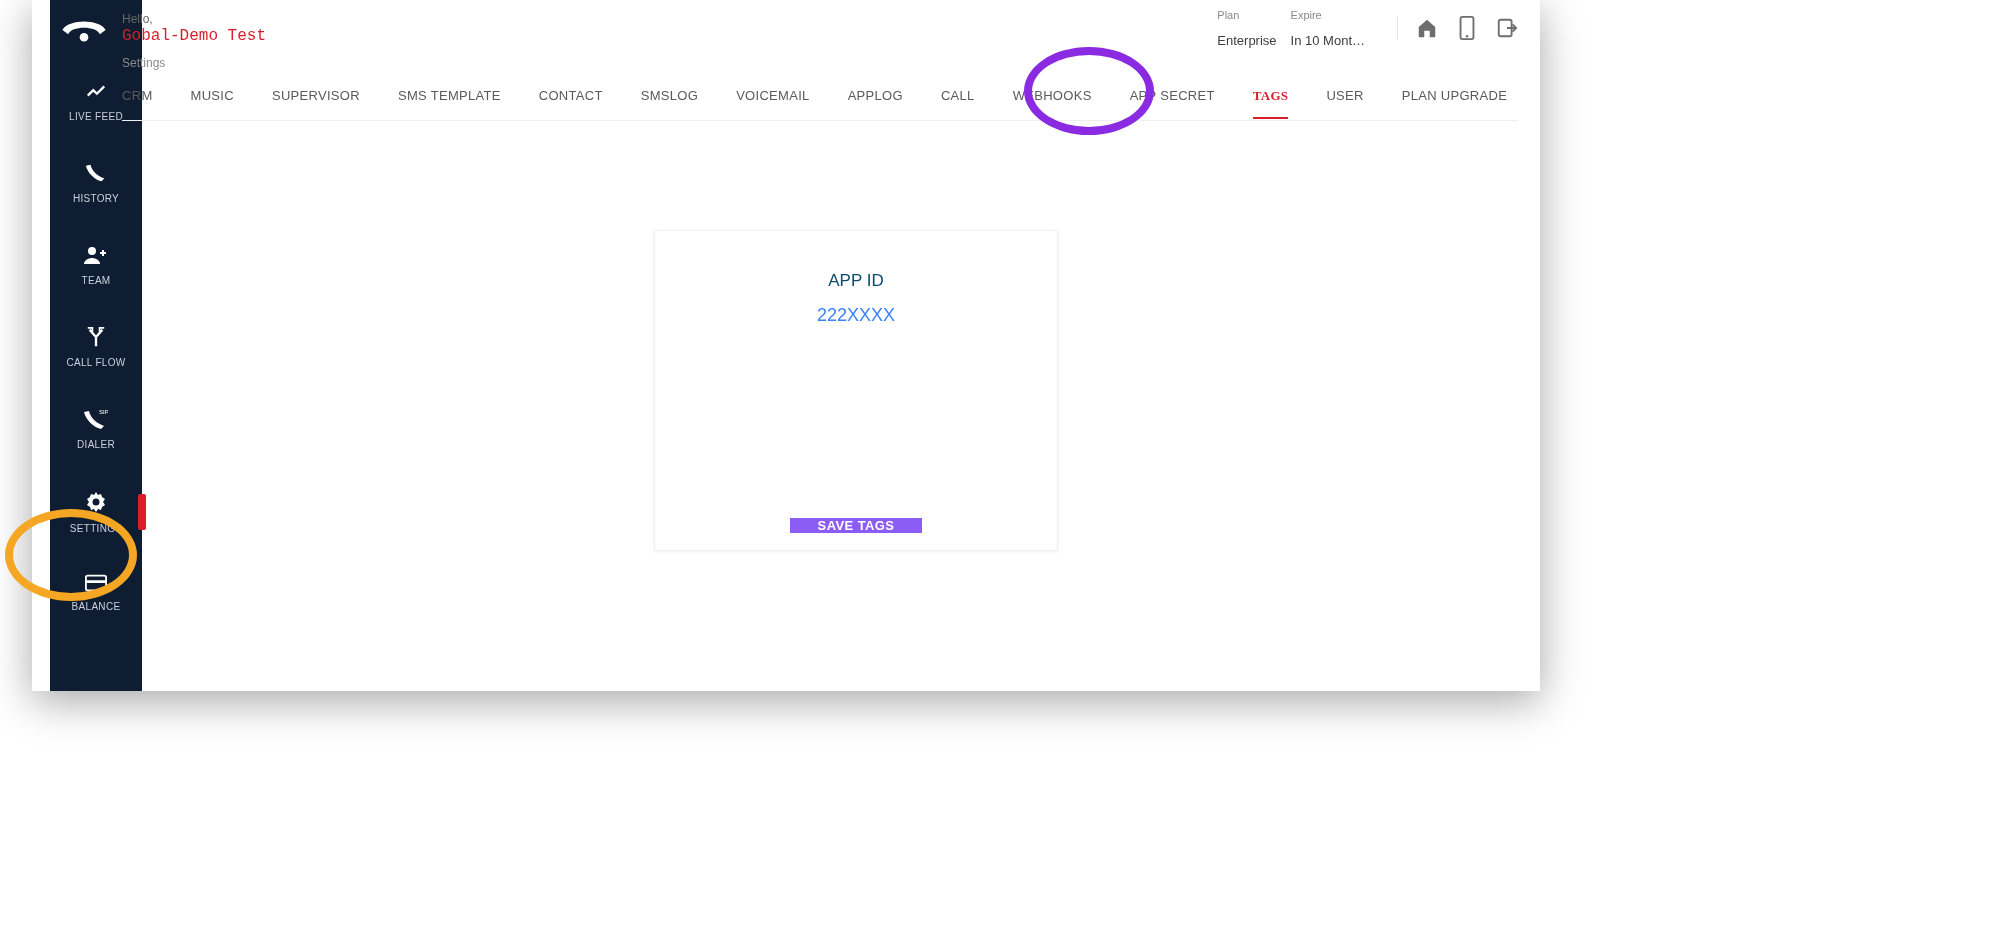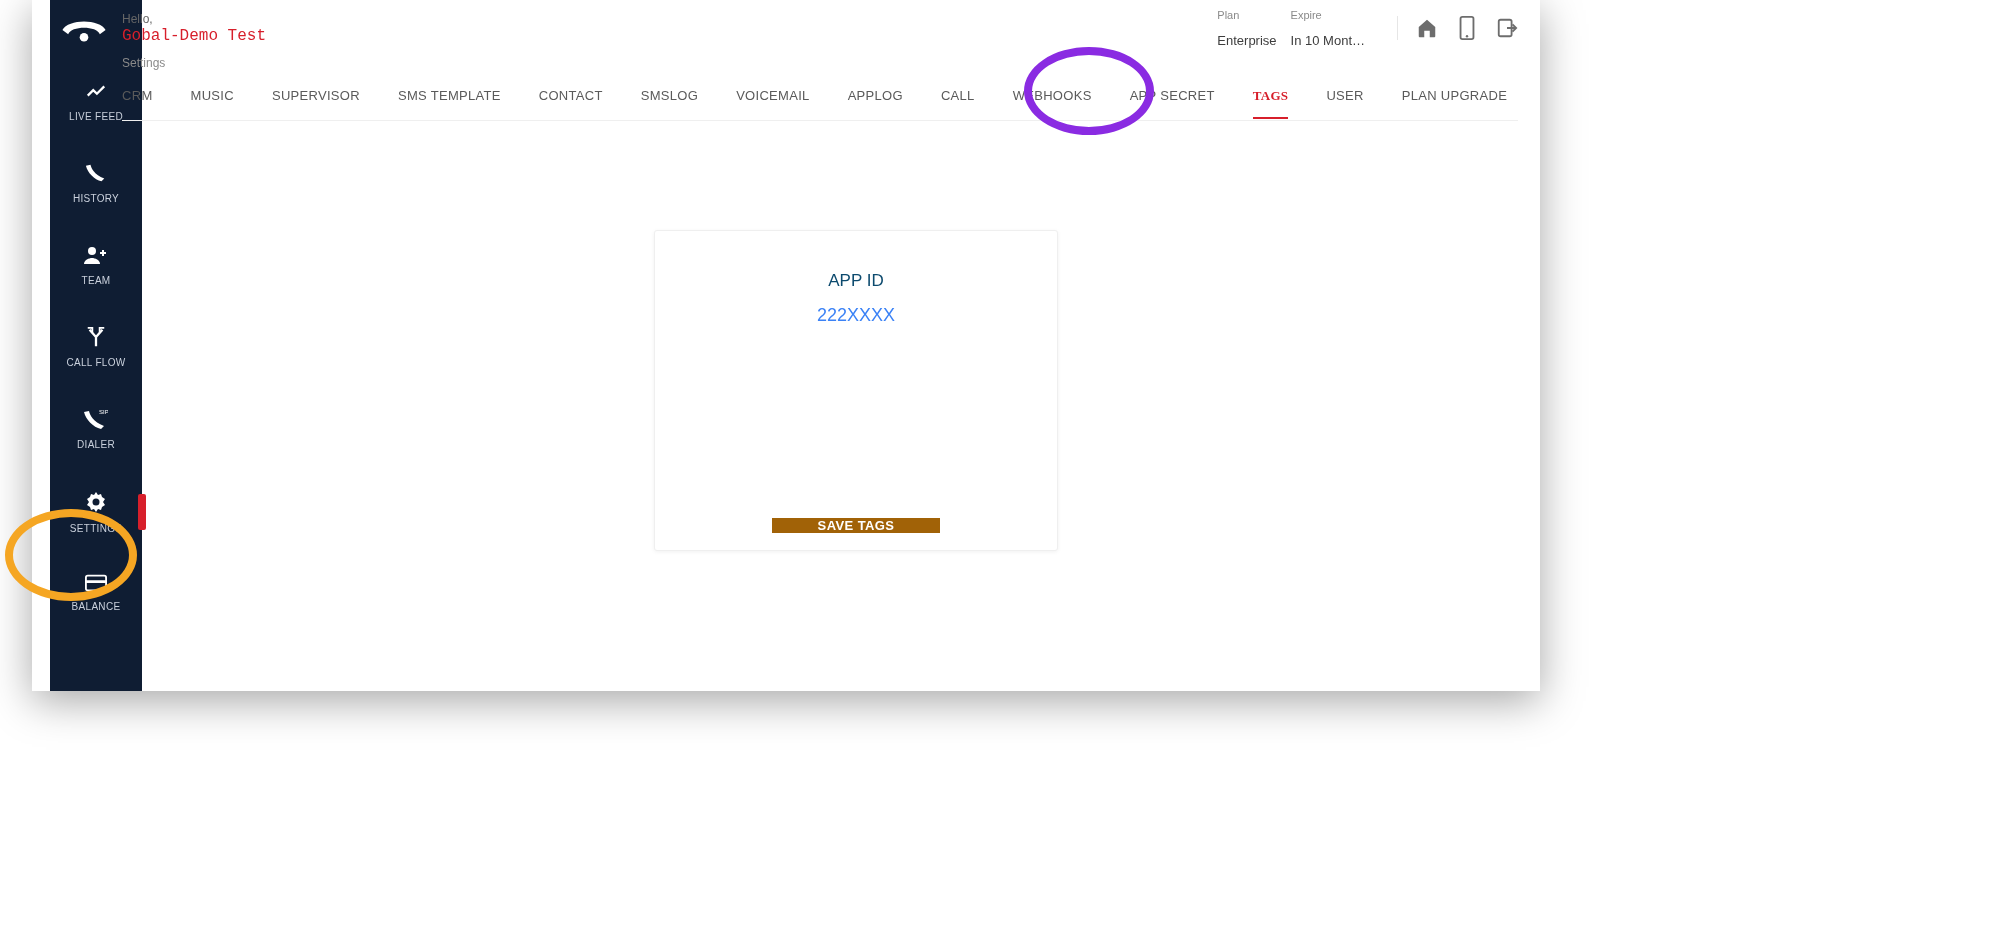--- a/index.html
+++ b/index.html
@@ -32,21 +32,21 @@
   .tabs-heading { font-size:12px; color:#8a8a8a; margin-bottom:8px; }
   .tabs { display:flex; gap:38px; border-bottom:1px solid #efefef; padding-bottom:2px; }
   .tab { font-size:13px; color:#5a5a5a; padding:10px 0 14px 0; letter-spacing:0.3px; cursor:pointer; position:relative; }
   .tab.active { color:#d71f2b; font-weight:700;font-family:Liberation Serif, serif; }
   .tab.active::after { content:""; position:absolute; left:0; right:0; bottom:-1px; height:2px; background:#d71f2b; }
   
   .card { position:absolute; top:230px; left:622px; width:404px; height:321px; background:#fff; border:1px solid #efefef; border-radius:3px; box-shadow:0 1px 4px rgba(0,0,0,0.06); padding:36px 40px 28px 40px; display:flex; flex-direction:column; align-items:center; }
   .card .title { font-size:17px; color:#0c4a6e; margin-top:4px; }
   .card .appid { font-size:18px; color:#3b82f6; margin-top:14px; }
   .card .line { width:320px; height:1px; background:#e2e2e2; margin-top:110px; }
-  .save-btn { margin-top:82px; background:#a16207; color:#fff; border:none; width:168px; height:32px; font-size:13px; letter-spacing:0.4px; font-weight:600; cursor:pointer; }
+  .save-btn { margin-top:82px; background:#8b5cf6; color:#fff; border:none; width:132px; height:32px; font-size:13px; letter-spacing:0.4px; font-weight:600; cursor:pointer; }
   
   .ring { position:absolute; border-radius:50%; pointer-events:none; }
   .ring-orange { left:5px; top:509px; width:132px; height:92px; border:8px solid #f5a623; box-shadow:0 0 0 0 transparent; }
   .ring-purple { left:1024px; top:47px; width:130px; height:88px; border:8px solid #8a2be2; }
   
   svg { display:block; }
 </style>
 </head>
 <body>
 

